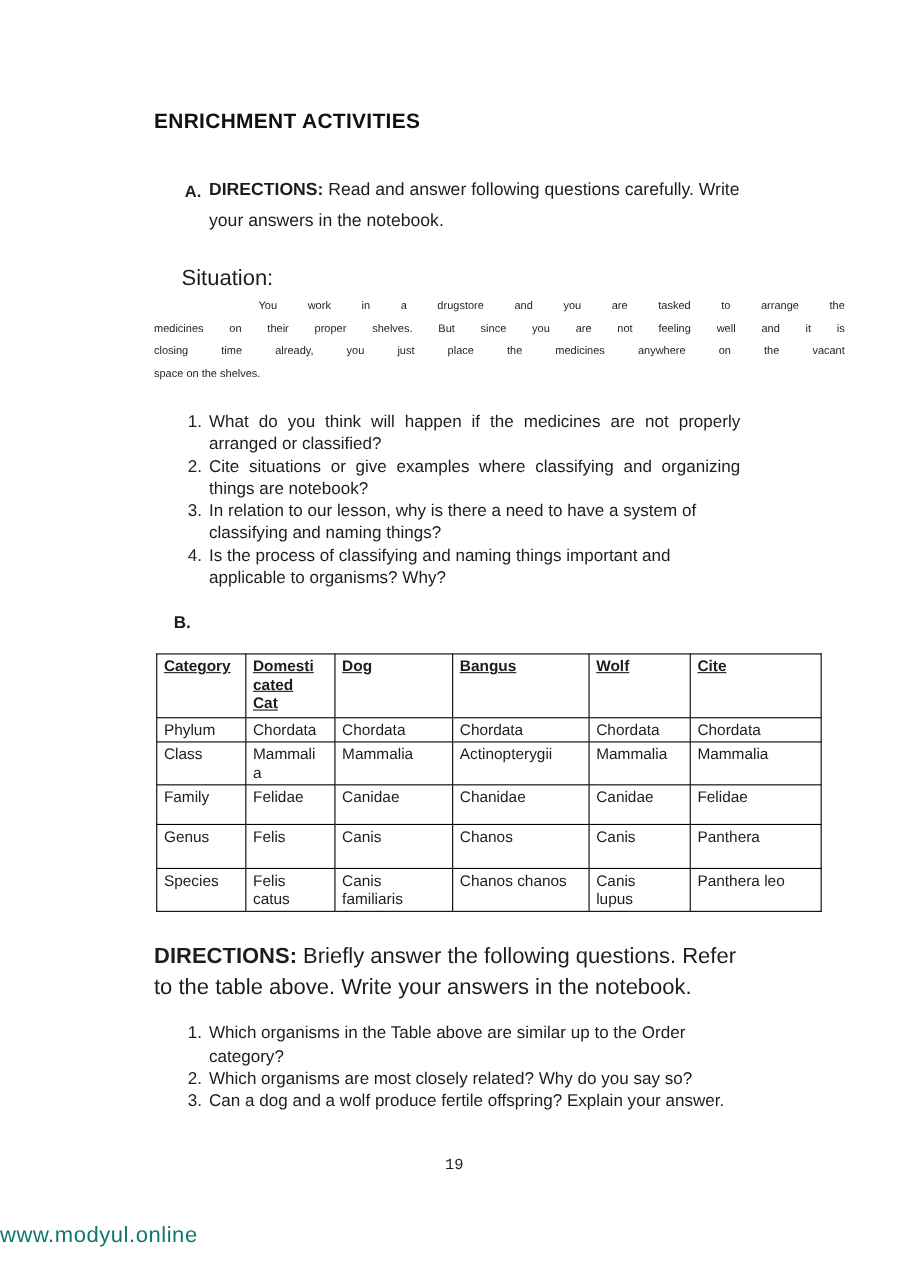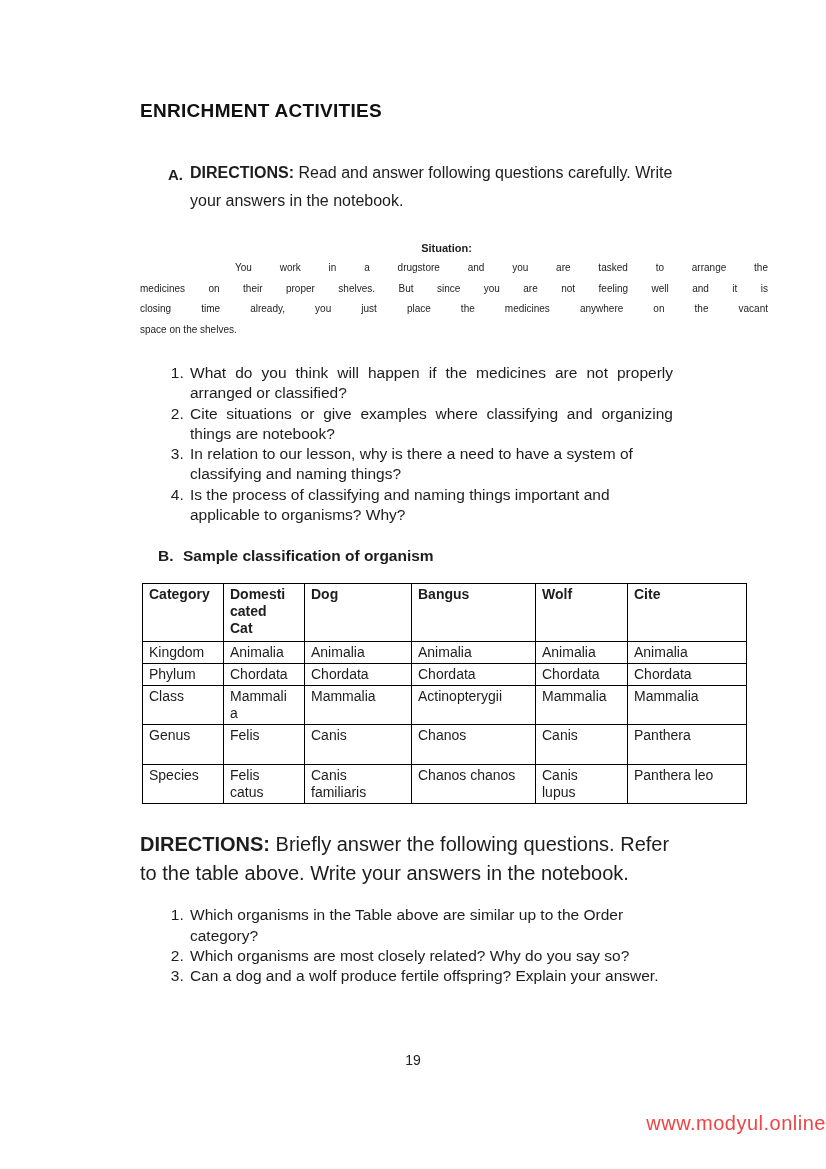--- a/index.html
+++ b/index.html
@@ -9,58 +9,58 @@
   }
   .content { padding:0 98px 0 100px;margin-left:40px; }
 
   .title { margin:100px 0 0 0; font-size:19px; font-weight:bold; letter-spacing:0.3px; color:#111; }
 
   .dir-a { display:flex; margin-top:37px; margin-left:28px; }
   .dir-a .sec-label { font-weight:bold; font-size:15px; padding-top:7px; width:22px; flex:none; }
   .dir-a .dir-body { font-size:16px; line-height:28px; width:505px; }
   .dir-heading { font-weight:bold; }
 
-  .situation-heading { margin:27px 0 0 25px; font-size:11px; font-weight:bold;text-align:center; }
+  .situation-heading { margin:27px 0 0 25px; font-size:20px; font-weight:normal; }
 
   .situation-par { margin-top:4px; font-size:10px; line-height:20.5px; width:628px; }
   .par-line { text-align:justify; text-align-last:justify; }
   .par-line.first { text-indent:95px; }
   .par-line.last { text-align:center; text-align-last:left; }
 
   ol.qlist { margin:23px 0 0 22px; padding-left:26px; font-size:15.5px; line-height:20.3px; width:485px; }
   ol.qlist li { padding-left:2px; }
   ol.qlist.top li:nth-child(-n+2) { text-align:justify; }
   ol.qlist.bottom { margin-top:17px; width:495px; }
 
   .section-b { display:flex; margin:22px 0 0 18px; font-size:15.5px; font-weight:bold; }
   .section-b .sec-label { width:25px; flex:none; }
 
   table.cls { margin:18px 0 0 2px; border-collapse:collapse; table-layout:fixed; width:604px; font-size:14px; }
   table.cls th, table.cls td {
     border:1.5px solid #000; padding:2px 6px; vertical-align:top;
     white-space:pre-line; line-height:17px; text-align:left; font-weight:normal;
   }
-  table.cls thead th { font-weight:bold; }
+  table.cls thead th { font-weight:bold;text-decoration:underline; }
   table.cls thead tr { height:58px; }
   table.cls tbody tr:nth-child(1), table.cls tbody tr:nth-child(2) { height:21px; }
   table.cls tbody tr:nth-child(3) { height:36px; }
   table.cls tbody tr:nth-child(4) { height:40px; }
   table.cls tbody tr:nth-child(5), table.cls tbody tr:nth-child(6) { height:23px; }
   table.cls tbody tr:nth-child(7) { height:44px; }
   table.cls tbody tr:nth-child(7) td:not(:first-child) { font-style:italic; }
 
   .dir-b { margin-top:26px; font-size:20px; line-height:29px; width:550px; }
 
   .page-number {
     position:absolute; top:1052px; left:0; right:0; text-align:center;
-    font-family:Liberation Sans, sans-serif; font-size:14px; color:#222;
+    font-family:Liberation Mono, monospace; font-size:14px; color:#222;
   }
   .watermark {
-    position:absolute; top:1112px; left:0; right:0; text-align:right;
-    font-size:20px; color:#ef4444; letter-spacing:0.5px;
+    position:absolute; top:1112px; left:0; right:0; text-align:left;
+    font-size:20px; color:#0f766e; letter-spacing:0.5px;
   }
 </style>
 </head>
 <body>
 
 <div class="page">
   <div class="content">
 
     <h1 class="title">ENRICHMENT ACTIVITIES</h1>
 
@@ -80,21 +80,20 @@
 
     <ol class="qlist top">
       <li>What do you think will happen if the medicines are not properly arranged or classified?</li>
       <li>Cite situations or give examples where classifying and organizing things are notebook?</li>
       <li>In relation to our lesson, why is there a need to have a system of classifying and naming things?</li>
       <li>Is the process of classifying and naming things important and applicable to organisms? Why?</li>
     </ol>
 
     <div class="section-b">
       <div class="sec-label">B.</div>
-      <div>Sample classification of organism</div>
     </div>
 
     <table class="cls">
       <colgroup>
         <col style="width:81px">
           <col style="width:81px">
           <col style="width:107px">
         <col style="width:124px">
           <col style="width:92px">
           <col style="width:119px">
@@ -106,43 +105,43 @@
 cated
 Cat</th>
           <th>Dog</th>
           <th>Bangus</th>
           <th>Wolf</th>
           <th>Cite</th>
         </tr>
       </thead>
       <tbody>
           <tr>
-            <td>Kingdom</td>
-            <td>Animalia</td>
-            <td>Animalia</td>
-            <td>Animalia</td>
-            <td>Animalia</td>
-            <td>Animalia</td>
-          </tr>
-          <tr>
             <td>Phylum</td>
             <td>Chordata</td>
             <td>Chordata</td>
             <td>Chordata</td>
             <td>Chordata</td>
             <td>Chordata</td>
           </tr>
           <tr>
             <td>Class</td>
             <td>Mammali
 a</td>
             <td>Mammalia</td>
             <td>Actinopterygii</td>
             <td>Mammalia</td>
             <td>Mammalia</td>
+          </tr>
+          <tr>
+            <td>Family</td>
+            <td>Felidae</td>
+            <td>Canidae</td>
+            <td>Chanidae</td>
+            <td>Canidae</td>
+            <td>Felidae</td>
           </tr>
           <tr>
             <td>Genus</td>
             <td>Felis</td>
             <td>Canis</td>
             <td>Chanos</td>
             <td>Canis</td>
             <td>Panthera</td>
           </tr>
           <tr>

